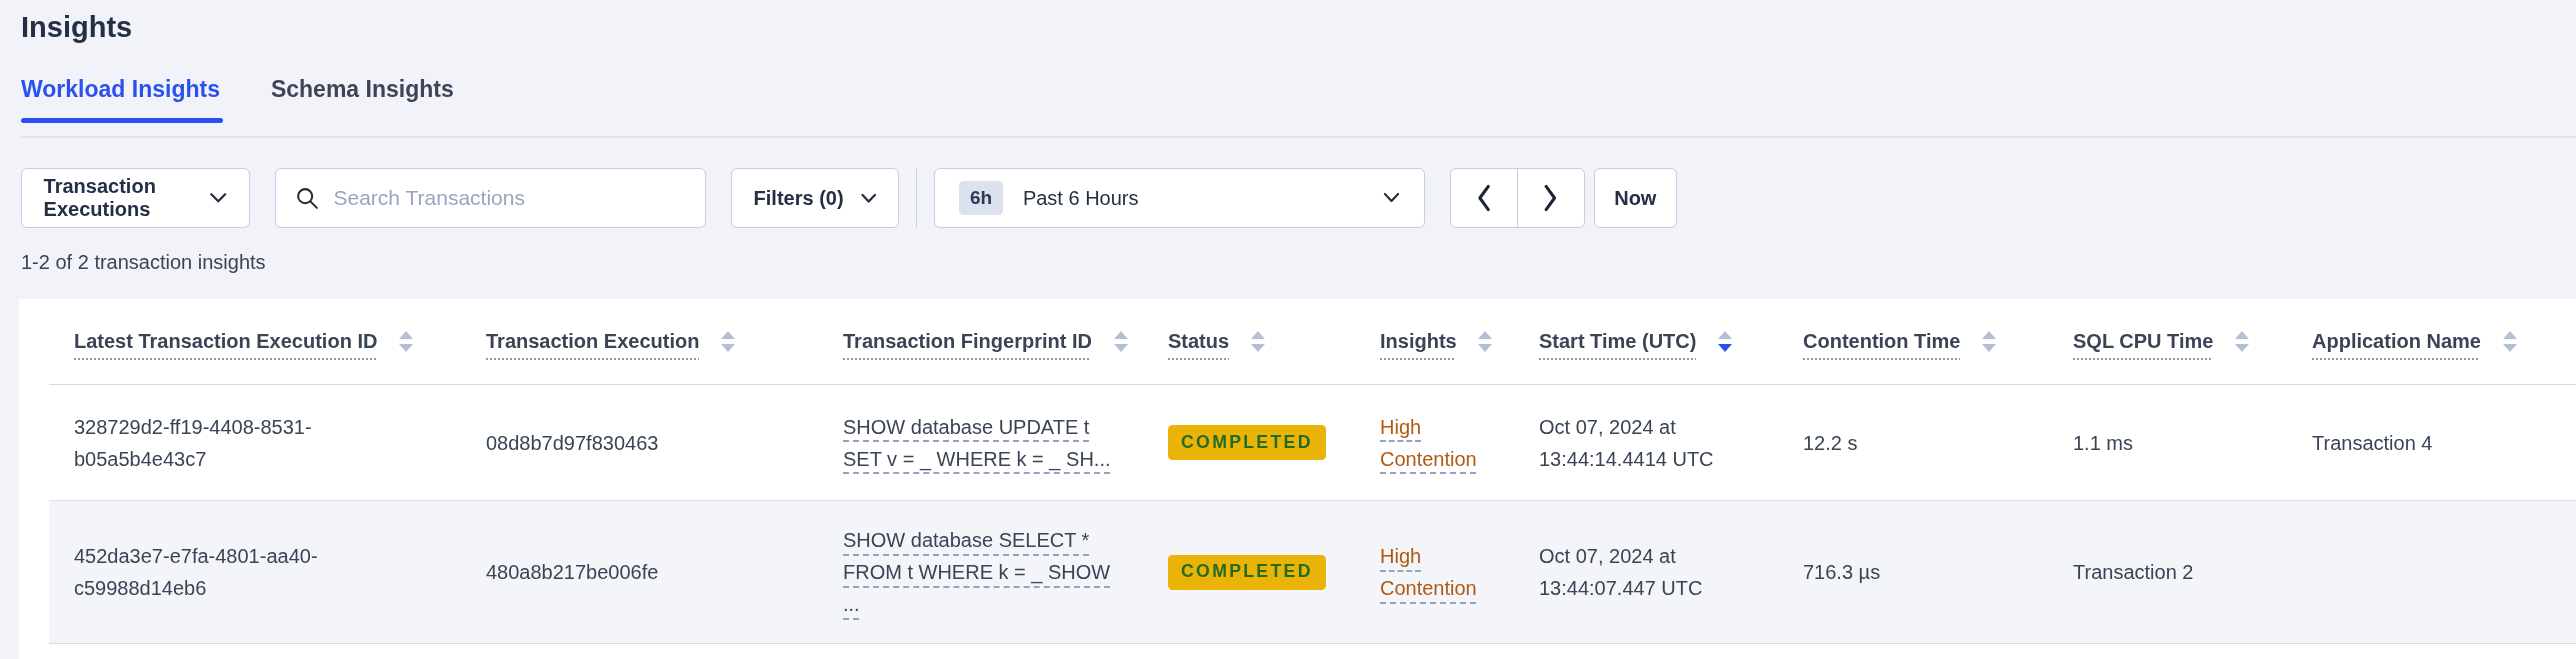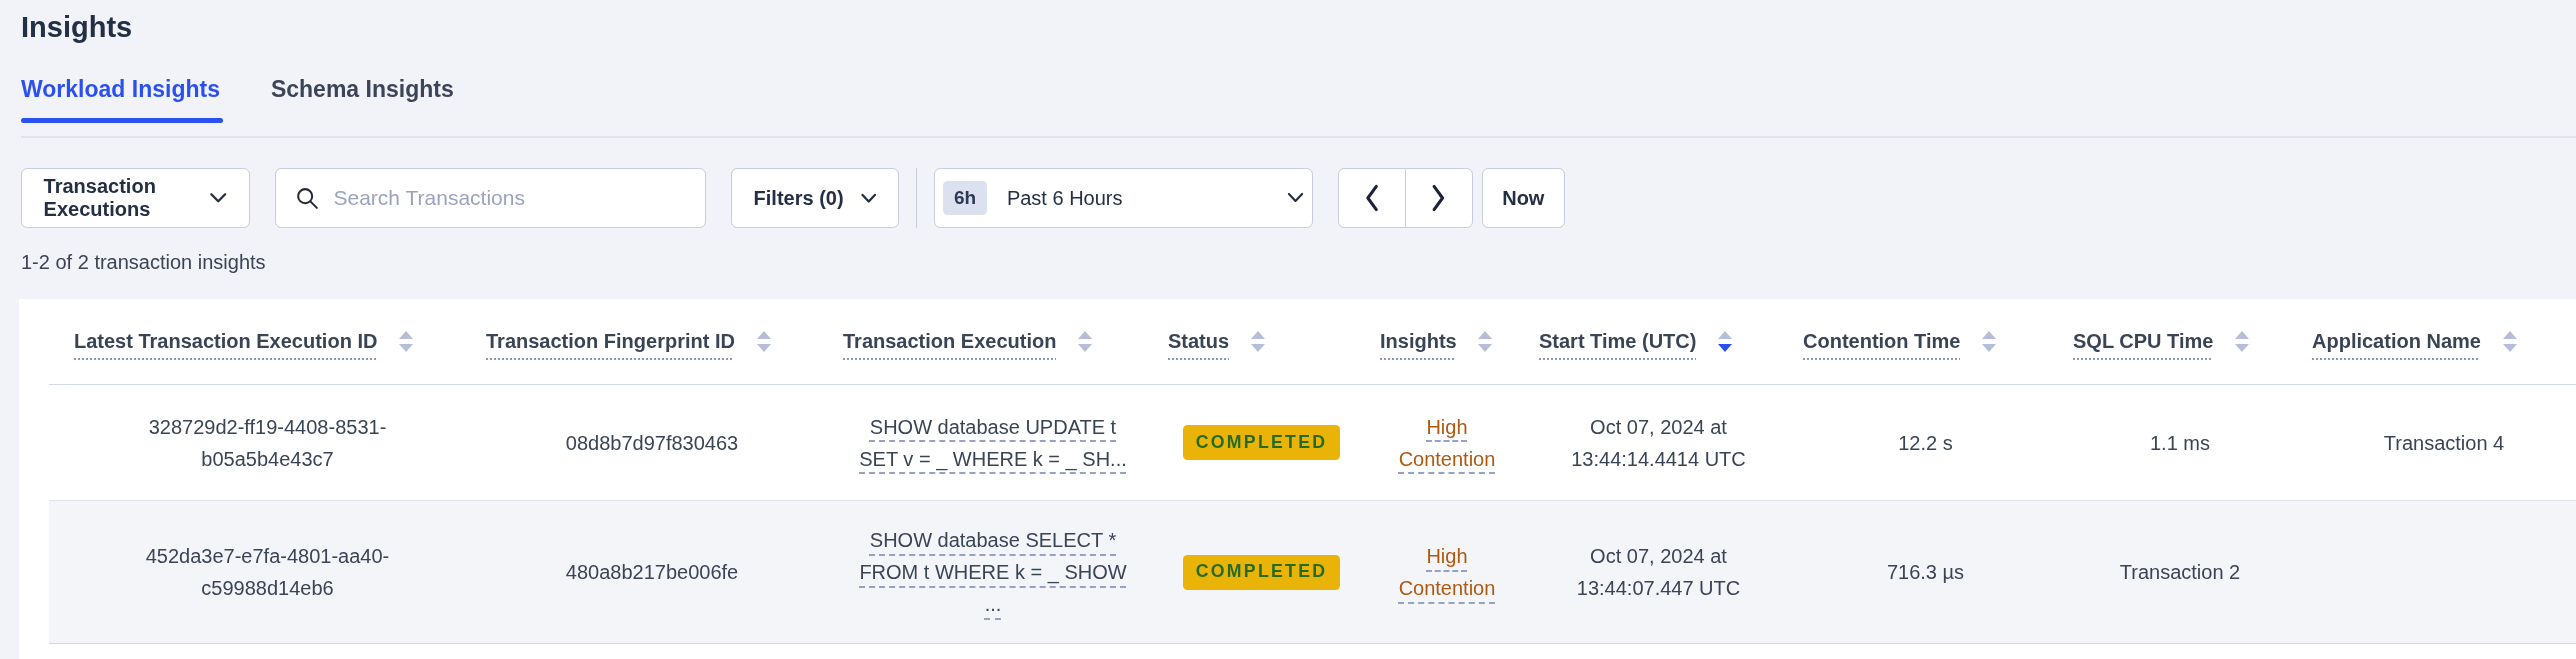--- a/index.html
+++ b/index.html
@@ -32,35 +32,35 @@
   }
   .btn { padding:0 21.6px; cursor:pointer; }
   .btn .lbl { font-weight:600; }
   .chev { margin-left:17px; display:flex; align-items:center; }
   .select-btn { width:229px; justify-content:space-between; }
   .search-box { width:431px; margin-left:25px; padding:0 18.5px; }
   .search-box input { border:none; outline:none; font-family:inherit; font-size:21px; color:#394455; width:100%; margin-left:14px; background:transparent; }
   .search-box input::placeholder { color:#9aa4bf; }
   .filters-btn { margin-left:25px; }
   .v-divider { width:1.5px; height:60px; background:#c9cfdf; margin-left:17px; }
-  .timepicker { width:379px; margin-left:17px; padding:0 8px; cursor:pointer; }
+  .timepicker { width:491px; margin-left:17px; padding:0 24px; cursor:pointer; }
   .tp-chip { background:#dbe1ef; border-radius:4.6px; padding:6.2px 10.8px; font-size:19px; font-weight:700; color:#2c3a55; }
   .tp-label { margin-left:20px; }
   .tp-spacer { flex:1; }
   .pn-group { display:flex; margin-left:25px; }
   .pn-btn { width:68px; height:60px; background:#fff; border:1.5px solid #c6ccdd; display:flex; align-items:center; justify-content:center; cursor:pointer; }
   .pn-btn.prev { border-radius:6.2px 0 0 6.2px; }
   .pn-btn.next { border-radius:0 6.2px 6.2px 0; margin-left:-1.5px; }
   .now-btn { margin-left:9.2px; width:83px; justify-content:center; }
   .now-btn .lbl { font-weight:600; }
 
   .results-summary { position:absolute; top:251px; left:21px; font-size:20px; color:#394455; }
 
   
-  .table { position:absolute; top:299px; left:49px; right:0; background:#fff;text-align:center; }
+  .table { position:absolute; top:299px; left:49px; right:0; background:#fff; }
   .tr {
     display:grid;
     grid-template-columns:412px 357px 325px 212px 159px 264px 270px 239px 1fr;
     align-items:center;
   }
   .thead { height:86px; border-bottom:1.5px solid #d3d9e5; }
   .th { display:flex; align-items:center; padding-left:25px; cursor:pointer; }
   .th .th-label {
     font-size:20px; font-weight:700; color:#394455;
     text-decoration:underline dotted #8d99b8; text-decoration-thickness:2.3px; text-underline-offset:10px;
@@ -172,28 +172,28 @@
 <div class="table">
   <div class="tr thead">
     <div class="th">
       <span class="th-label">Latest Transaction Execution ID</span>
       <span class="sort">
           <span class="tri-up"></span>
           <span class="tri-down"></span>
         </span>
     </div>
     <div class="th">
+      <span class="th-label">Transaction Execution</span>
+      <span class="sort">
+          <span class="tri-up"></span>
+          <span class="tri-down"></span>
+        </span>
+    </div>
+    <div class="th">
       <span class="th-label">Transaction Fingerprint ID</span>
-      <span class="sort">
-          <span class="tri-up"></span>
-          <span class="tri-down"></span>
-        </span>
-    </div>
-    <div class="th">
-      <span class="th-label">Transaction Execution</span>
       <span class="sort">
           <span class="tri-up"></span>
           <span class="tri-down"></span>
         </span>
     </div>
     <div class="th">
       <span class="th-label">Status</span>
       <span class="sort">
           <span class="tri-up"></span>
           <span class="tri-down"></span>

